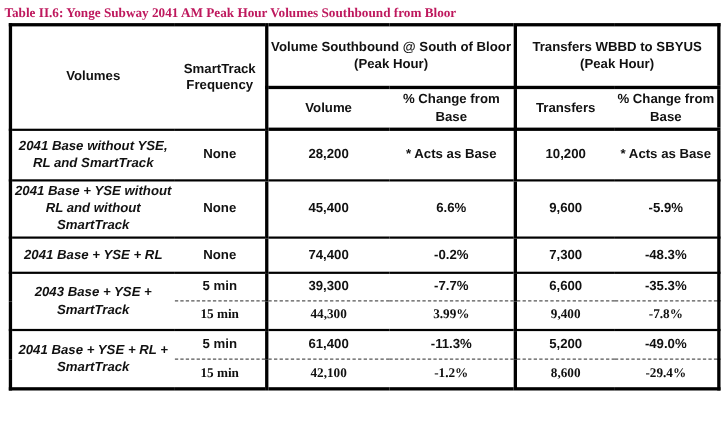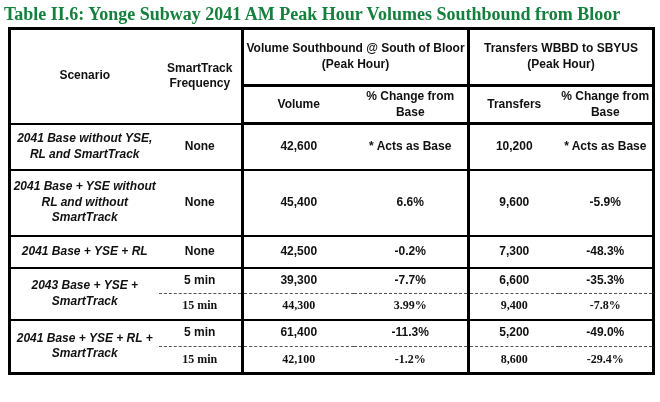--- a/index.html
+++ b/index.html
@@ -10,22 +10,22 @@
   .page {
     width: 660px;
     height: 402px;
     background: #ffffff;
     overflow: hidden;
     font-family: "Liberation Sans", sans-serif;
   }
   .doc-title {
     font-family: "Liberation Serif", serif;
     font-weight: bold;
-    font-size: 18px;
-    color: #15803d;
+    font-size: 12px;
+    color: #be185d;
     padding: 4px 0 2px 4px;
     white-space: nowrap;
   }
   table.vol-table {
     border-collapse: collapse;
     table-layout: fixed;
     margin-left: 8px;
     width: 644px;
     border: 3px solid #000000;
   }
@@ -61,53 +61,53 @@
     <colgroup>
       <col style="width:149px">
       <col style="width:84px">
       <col style="width:111px">
       <col style="width:115px">
       <col style="width:90px">
       <col style="width:95px">
     </colgroup>
     <thead>
       <tr style="height:57px">
-        <th rowspan="2">Scenario</th>
+        <th rowspan="2">Volumes</th>
         <th rowspan="2" class="vr">SmartTrack Frequency</th>
         <th colspan="2" class="grp-head vr">Volume Southbound @ South of Bloor (Peak Hour)</th>
         <th colspan="2" class="grp-head">Transfers WBBD to SBYUS (Peak Hour)</th>
       </tr>
       <tr class="head-bottom" style="height:38px">
         <th>Volume</th>
         <th class="vr">% Change from Base</th>
         <th>Transfers</th>
         <th class="narrow">% Change from Base</th>
       </tr>
     </thead>
     <tbody>
       <tr class="sep" style="height:46px">
         <td class="scenario-cell">2041 Base without YSE, RL and SmartTrack</td>
         <td class="vr">None</td>
-        <td>42,600</td>
+        <td>28,200</td>
         <td class="vr">* Acts as Base</td>
         <td>10,200</td>
         <td>* Acts as Base</td>
       </tr>
-      <tr class="sep" style="height:66px">
+      <tr class="sep" style="height:52px">
         <td class="scenario-cell">2041 Base + YSE without RL and without SmartTrack</td>
         <td class="vr">None</td>
         <td>45,400</td>
         <td class="vr">6.6%</td>
         <td>9,600</td>
         <td>-5.9%</td>
       </tr>
       <tr class="sep" style="height:32px">
         <td class="scenario-cell">2041 Base + YSE + RL</td>
         <td class="vr">None</td>
-        <td>42,500</td>
+        <td>74,400</td>
         <td class="vr">-0.2%</td>
         <td>7,300</td>
         <td>-48.3%</td>
       </tr>
       <tr class="sep" style="height:26px">
         <td rowspan="2" class="scenario-cell">2043 Base + YSE + SmartTrack</td>
         <td class="vr">5 min</td>
         <td>39,300</td>
         <td class="vr">-7.7%</td>
         <td>6,600</td>

